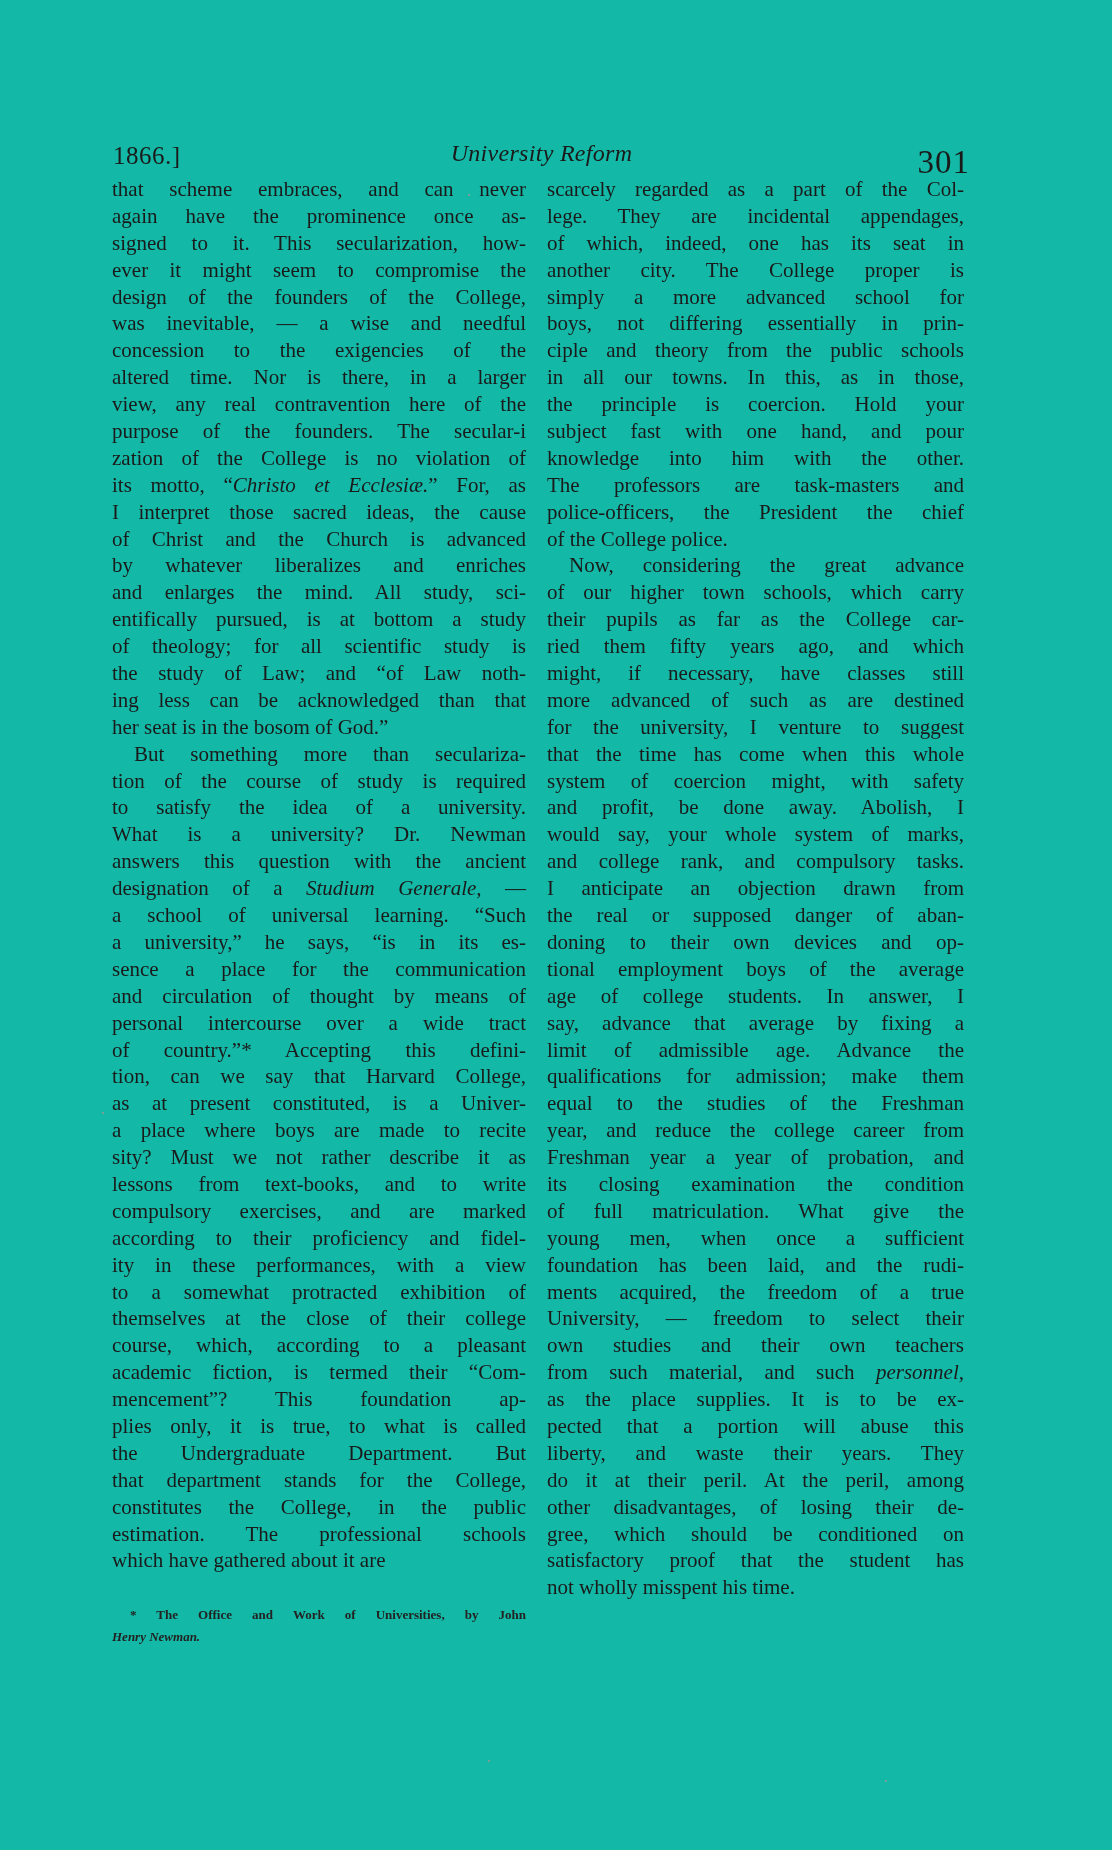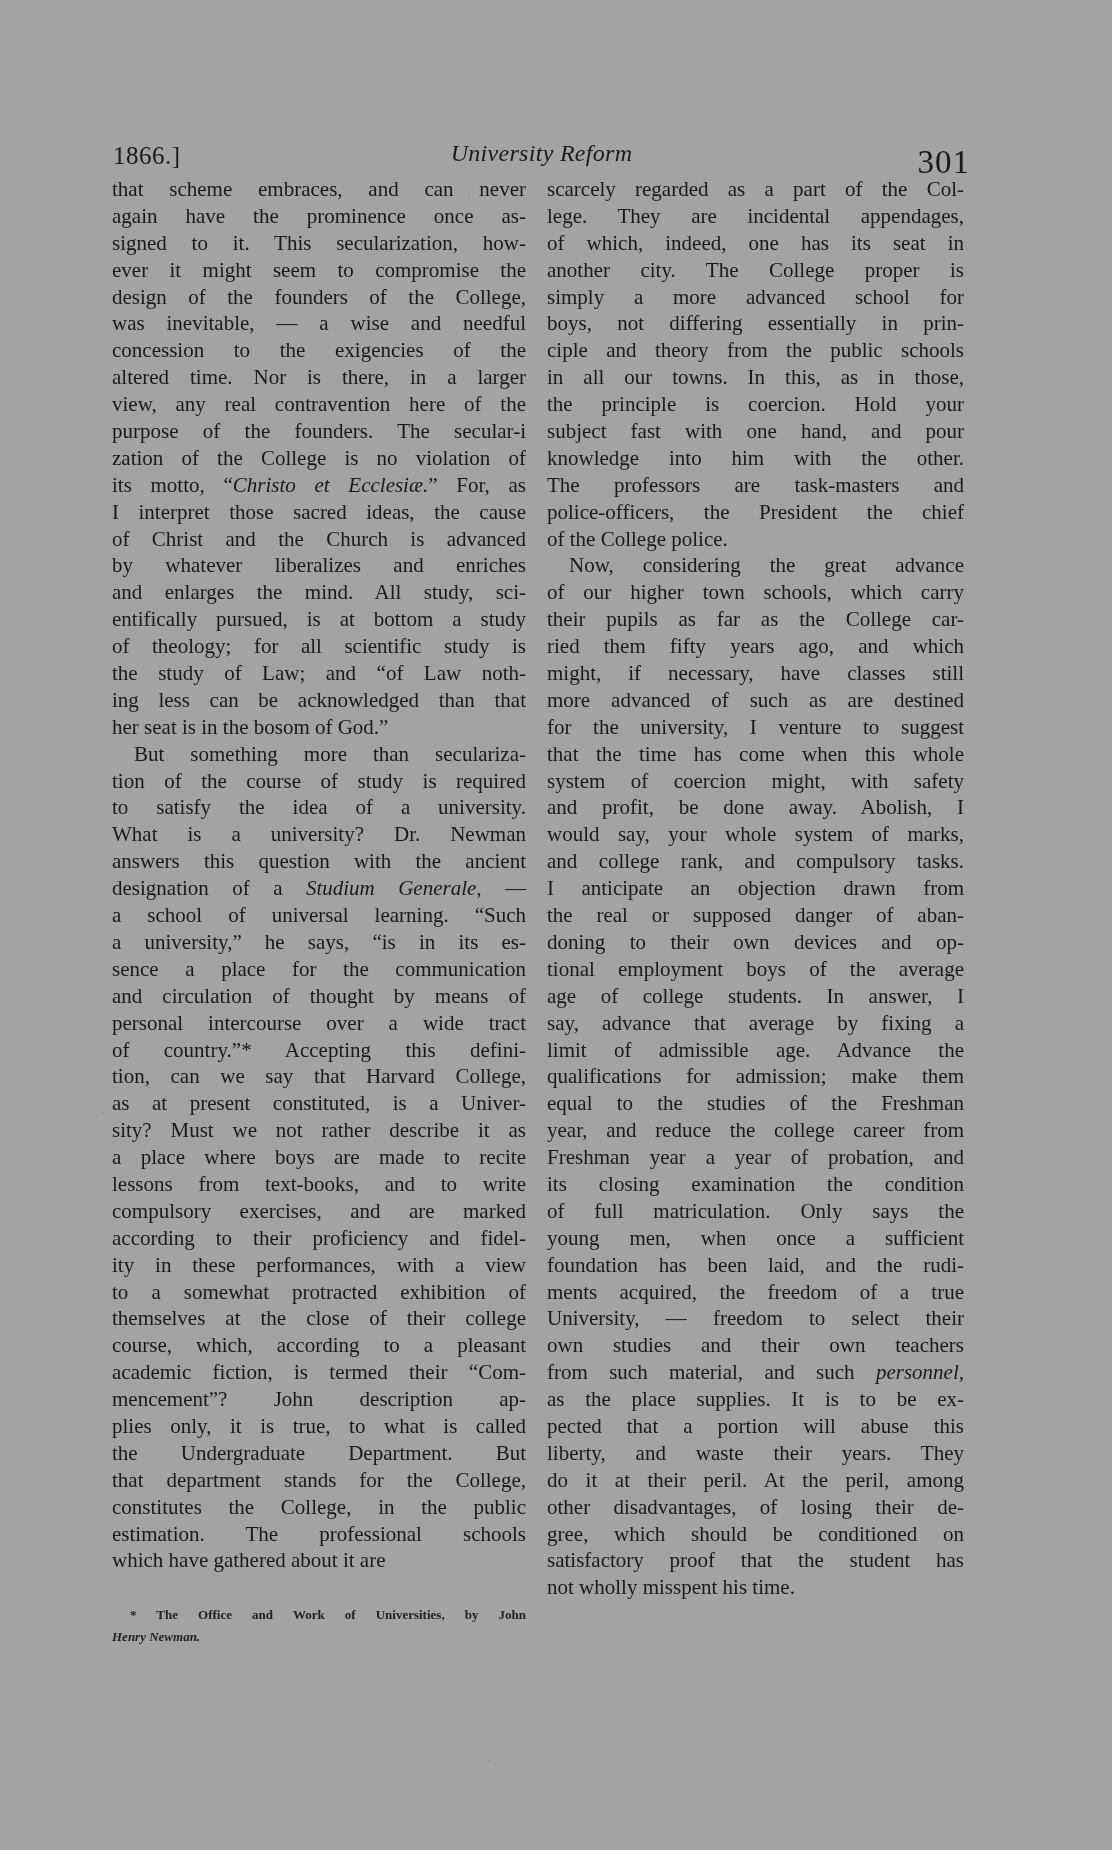--- a/index.html
+++ b/index.html
@@ -1,18 +1,18 @@
 <!DOCTYPE html>
 <html><head>
 <meta charset="utf-8">
 <style>
   html, body { margin: 0; padding: 0; background: #ffffff; }
   body { width: 1112px; height: 1850px; position: relative; overflow: hidden;
          font-family: "Liberation Serif", "DejaVu Serif", serif; color: #1a1a1a; }
-  .page { position: absolute; left: 0; top: 0; width: 1112px; height: 1850px; background: #a3a3a3; }
+  .page { position: absolute; left: 0; top: 0; width: 1112px; height: 1850px; background: #14b8a6; }
   .running-head { position: absolute; top: 142px; left: 113px; width: 857px; height: 34px; }
   .rh-left { position: absolute; left: 0; top: 0; font-size: 25px; letter-spacing: 0.5px; }
   .rh-center { position: absolute; left: 0; right: 0; top: -2px; text-align: center; font-style: italic; font-size: 24px; letter-spacing: 0.3px; }
   .rh-right { position: absolute; right: 0; top: 2px; font-size: 33px; letter-spacing: 1px; }
   .col { position: absolute; top: 176px; }
   .col-left { left: 112px; width: 414px; }
   .col-right { left: 547px; width: 417px; }
   .line { display: block; height: 26.9px; line-height: 26.9px; font-size: 21px;
           text-align: justify; text-align-last: justify; white-space: nowrap; overflow: visible; }
   .line.last { text-align-last: left; }
@@ -64,31 +64,31 @@
       <span class="line">answers this question with the ancient</span>
       <span class="line">designation of a <span class="it">Studium Generale,</span> —</span>
       <span class="line">a school of universal learning.  “Such</span>
       <span class="line">a university,” he says, “is in its es-</span>
       <span class="line">sence a place for the communication</span>
       <span class="line">and circulation of thought by means of</span>
       <span class="line">personal intercourse over a wide tract</span>
       <span class="line">of country.”*  Accepting this defini-</span>
       <span class="line">tion, can we say that Harvard College,</span>
       <span class="line">as at present constituted, is a Univer-</span>
+      <span class="line">a place where boys are made to recite</span>
       <span class="line">sity?  Must we not rather describe it as</span>
-      <span class="line">a place where boys are made to recite</span>
       <span class="line">lessons from text-books, and to write</span>
       <span class="line">compulsory exercises, and are marked</span>
       <span class="line">according to their proficiency and fidel-</span>
       <span class="line">ity in these performances, with a view</span>
       <span class="line">to a somewhat protracted exhibition of</span>
       <span class="line">themselves at the close of their college</span>
       <span class="line">course, which, according to a pleasant</span>
       <span class="line">academic fiction, is termed their “Com-</span>
-      <span class="line">mencement”?  John description ap-</span>
+      <span class="line">mencement”?  This foundation ap-</span>
       <span class="line">plies only, it is true, to what is called</span>
       <span class="line">the Undergraduate Department.  But</span>
       <span class="line">that department stands for the College,</span>
       <span class="line">constitutes the College, in the public</span>
       <span class="line">estimation.  The professional schools</span>
       <span class="line last">which have gathered about it are</span>
     </div>
   <div class="col col-right" id="col-right">
       <span class="line">scarcely regarded as a part of the Col-</span>
       <span class="line">lege.  They are incidental appendages,</span>
@@ -121,21 +121,21 @@
       <span class="line">doning to their own devices and op-</span>
       <span class="line">tional employment boys of the average</span>
       <span class="line">age of college students.  In answer, I</span>
       <span class="line">say, advance that average by fixing a</span>
       <span class="line">limit of admissible age.  Advance the</span>
       <span class="line">qualifications for admission; make them</span>
       <span class="line">equal to the studies of the Freshman</span>
       <span class="line">year, and reduce the college career from</span>
       <span class="line">Freshman year a year of probation, and</span>
       <span class="line">its closing examination the condition</span>
-      <span class="line">of full matriculation.  Only says the</span>
+      <span class="line">of full matriculation.  What give the</span>
       <span class="line">young men, when once a sufficient</span>
       <span class="line">foundation has been laid, and the rudi-</span>
       <span class="line">ments acquired, the freedom of a true</span>
       <span class="line">University, — freedom to select their</span>
       <span class="line">own studies and their own teachers</span>
       <span class="line">from such material, and such <span class="it">personnel,</span></span>
       <span class="line">as the place supplies.  It is to be ex-</span>
       <span class="line">pected that a portion will abuse this</span>
       <span class="line">liberty, and waste their years.  They</span>
       <span class="line">do it at their peril.  At the peril, among</span>

